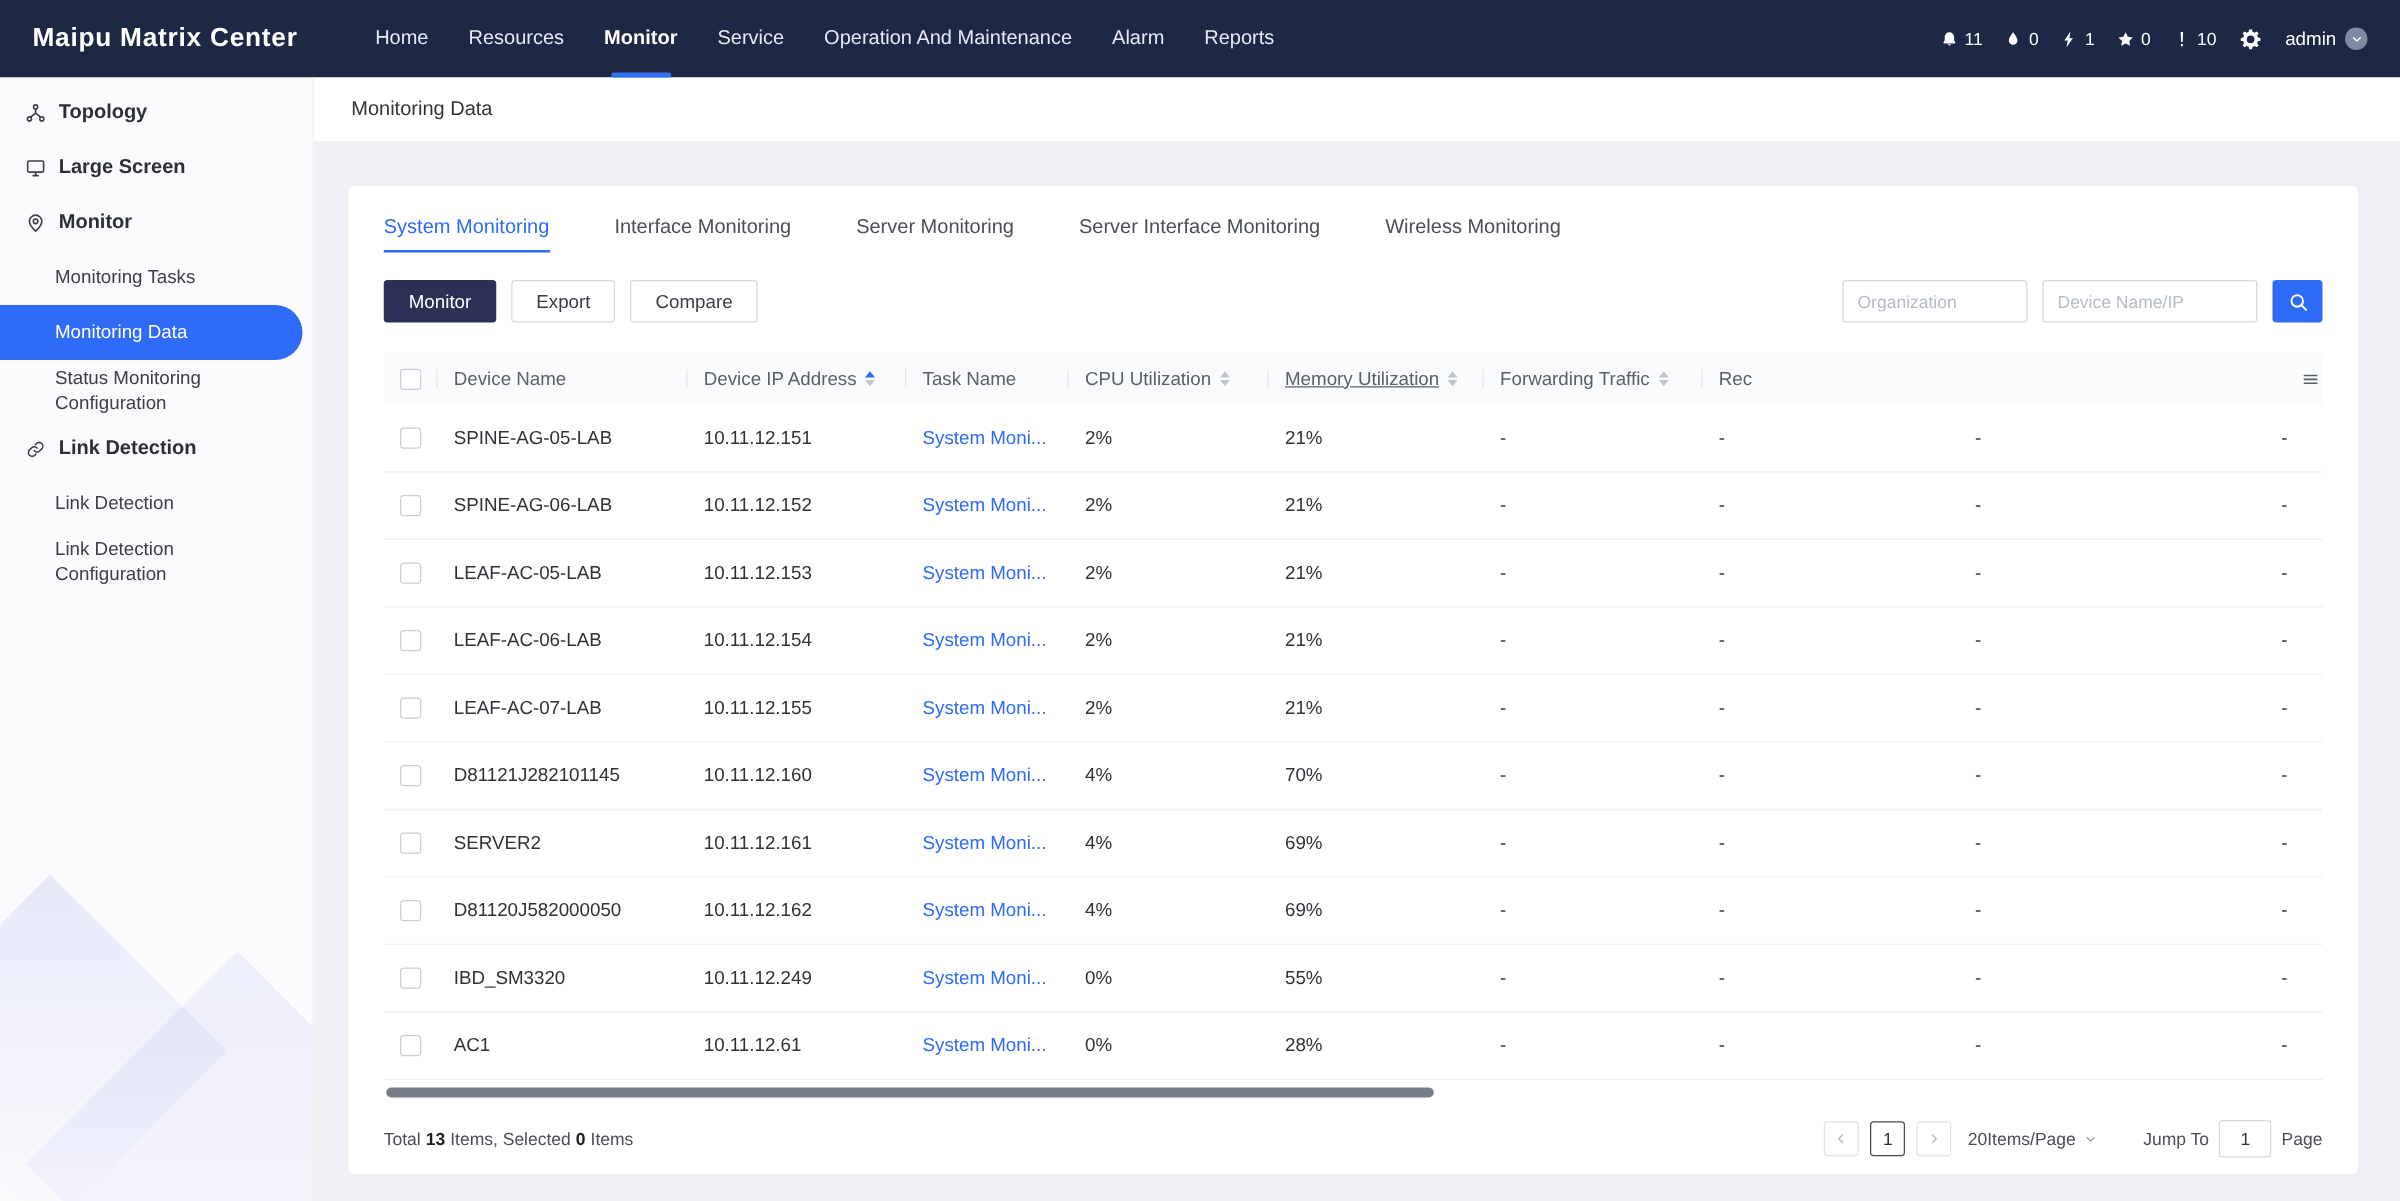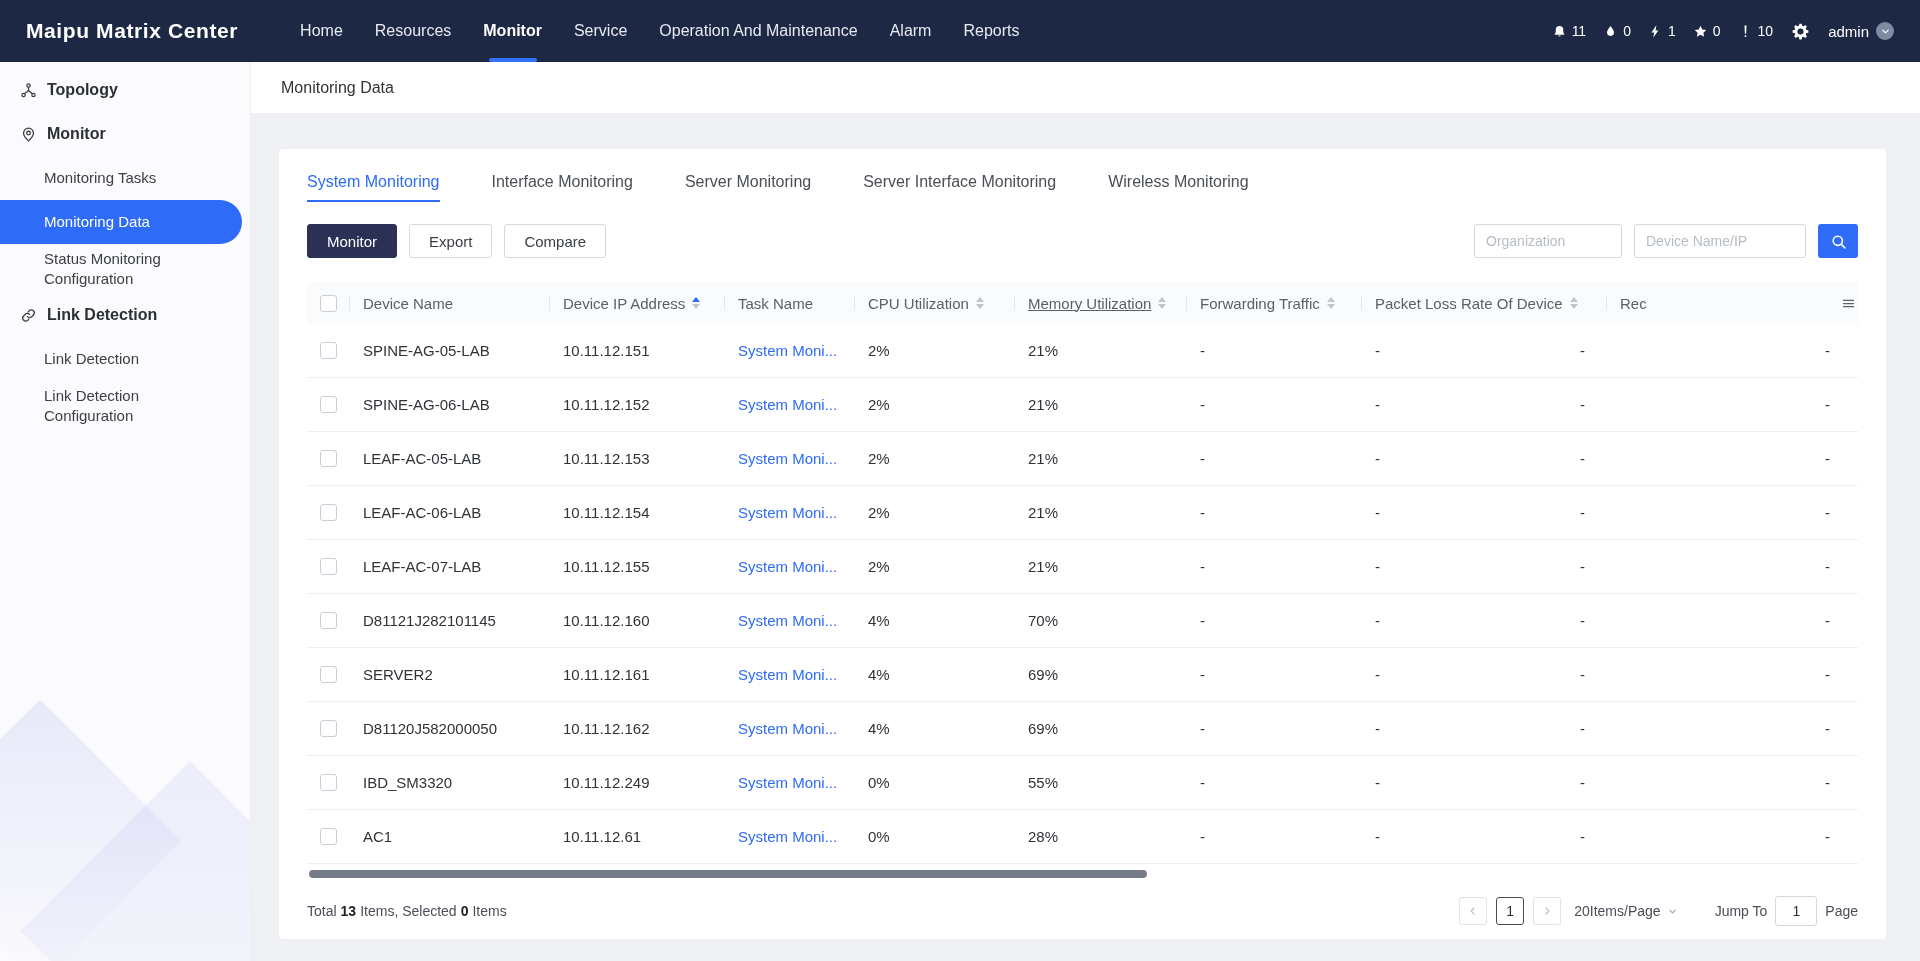--- a/index.html
+++ b/index.html
@@ -182,20 +182,29 @@
               <circle cx="5" cy="18.5" r="2.3"></circle>
               <circle cx="19" cy="18.5" r="2.3"></circle>
               <path d="M12 7.3V12m0 0-5.6 4.6M12 12l5.6 4.6"></path>
             </svg>
           </span>
           <span>Topology</span>
         </div>
         <div class="side-section">
           <span class="icon ">
             <svg viewBox="0 0 24 24" fill="none" stroke="currentColor" stroke-width="1.8">
+              <rect x="3" y="4" width="18" height="12.5" rx="1.5"></rect>
+              <path d="M8.5 20.5h7M12 16.5v4"></path>
+            </svg>
+          </span>
+          <span>Large Screen</span>
+        </div>
+        <div class="side-section">
+          <span class="icon ">
+            <svg viewBox="0 0 24 24" fill="none" stroke="currentColor" stroke-width="1.8">
               <path d="M12 21s7-6.1 7-11a7 7 0 1 0-14 0c0 4.9 7 11 7 11z"></path>
               <circle cx="12" cy="10" r="2.6"></circle>
             </svg>
           </span>
           <span>Monitor</span>
         </div>
         <div class="side-item">
           <span>Monitoring Tasks</span>
         </div>
         <div class="side-item active">
@@ -286,27 +295,20 @@
                     <span class="caret-down"></span>
                   </span>
                 </div>
                 <div class="th" style="width: 175px;">
                   <span>Forwarding Traffic</span>
                   <span class="carets">
                     <span class="caret-up"></span>
                     <span class="caret-down"></span>
                   </span>
                 </div>
-                <div class="th" style="width: 245px;">
-                  <span>Packet Loss Rate Of Device</span>
-                  <span class="carets">
-                    <span class="caret-up"></span>
-                    <span class="caret-down"></span>
-                  </span>
-                </div>
                 <div class="th" style="width: 160px;">
                   <span>Rec</span>
                 </div>
                 <div class="head-settings">
                   <svg viewBox="0 0 24 24" fill="none" stroke="currentColor" stroke-width="2" stroke-linecap="round" style="width: 15px; height: 15px;">
                     <path d="M4 7h16M4 12h16M4 17h16"></path>
                   </svg>
                 </div>
               </div>
             <div id="tbody">

